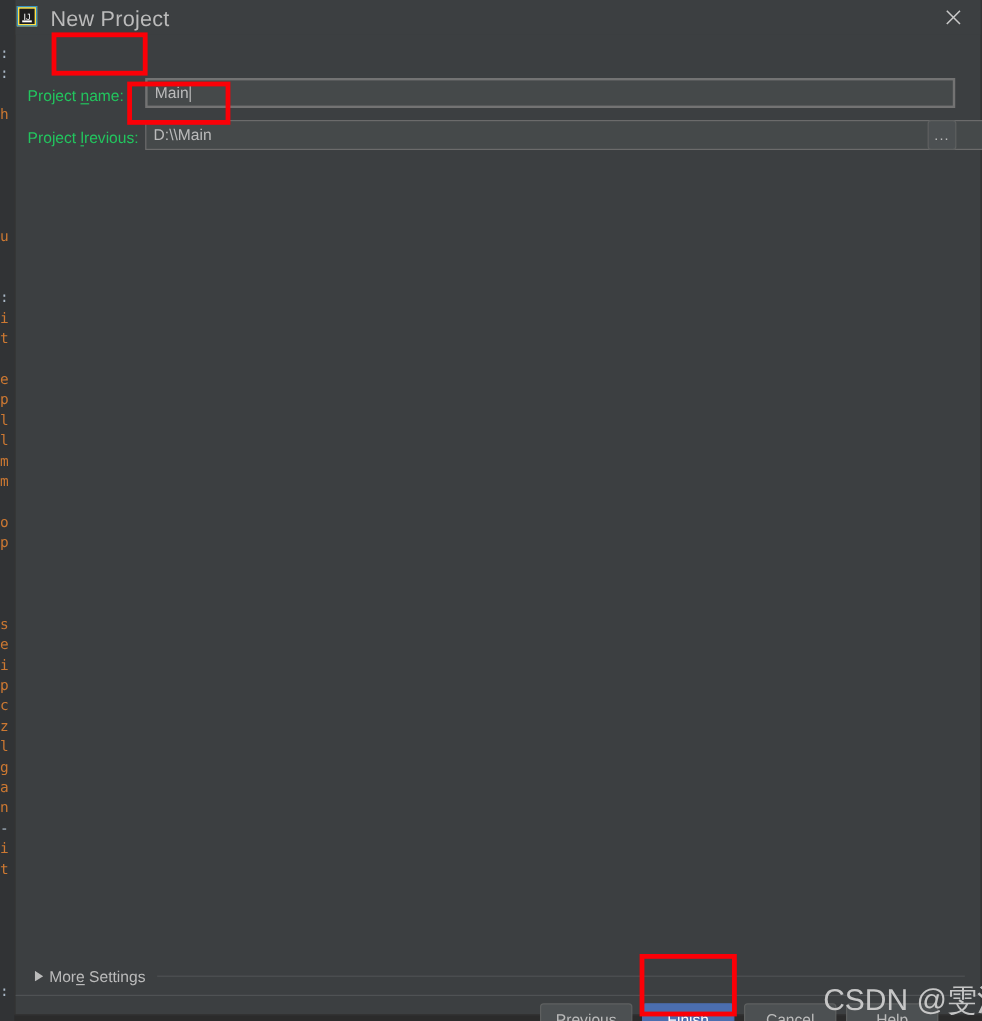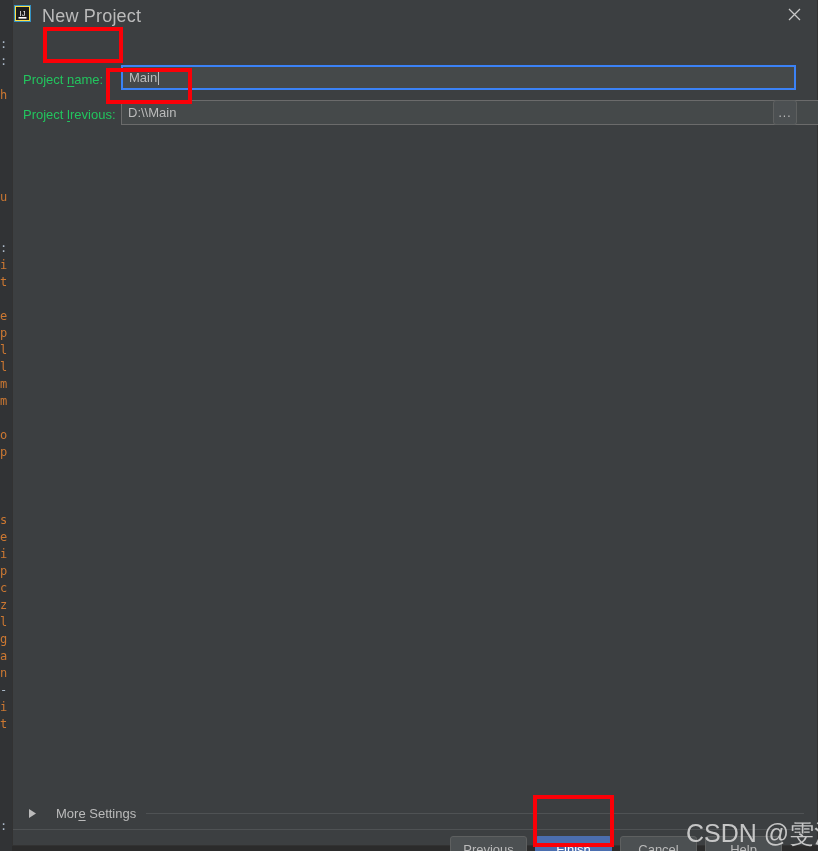--- a/index.html
+++ b/index.html
@@ -117,21 +117,21 @@
     color: #bbbbbb;
     font-size: 13px;
     font-family: "Liberation Sans", sans-serif;
     padding: 0 6px;
     display: flex;
     align-items: center;
   }
   #name-input {
     left: 108px; top: 36px;
     width: 675px; height: 25px;
-    border: 2px solid #3b82f6;
+    border: 2px solid #737373;
   }
   #location-input {
     left: 108px; top: 71px;
     width: 772px; height: 25px;
     border: 1px solid #6b6b6b;
   }
   .caret {
     display: inline-block;
     width: 1px;
     height: 15px;
@@ -168,21 +168,21 @@
   }
   #more-settings-arrow {
     width: 12px;
     display: flex;
     align-items: center;
     justify-content: center;
   }
   #more-settings-label {
     font-size: 13px;
     color: #bbbbbb;
-    margin-left: 18px;
+    margin-left: 3px;
     white-space: nowrap;
   }
   #more-settings-rule {
     flex: 1;
     height: 1px;
     background: #4f5254;
     margin-left: 10px;
   }
 
   

